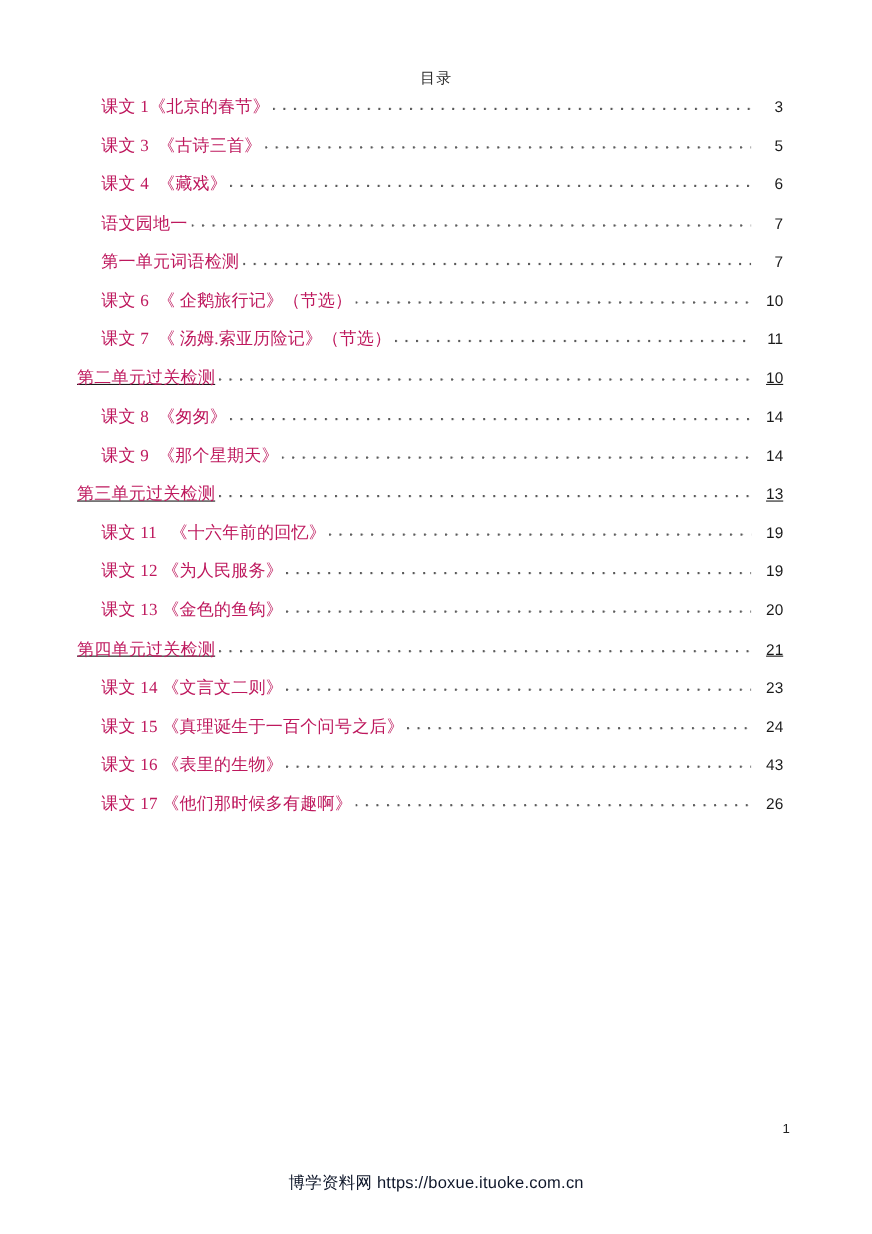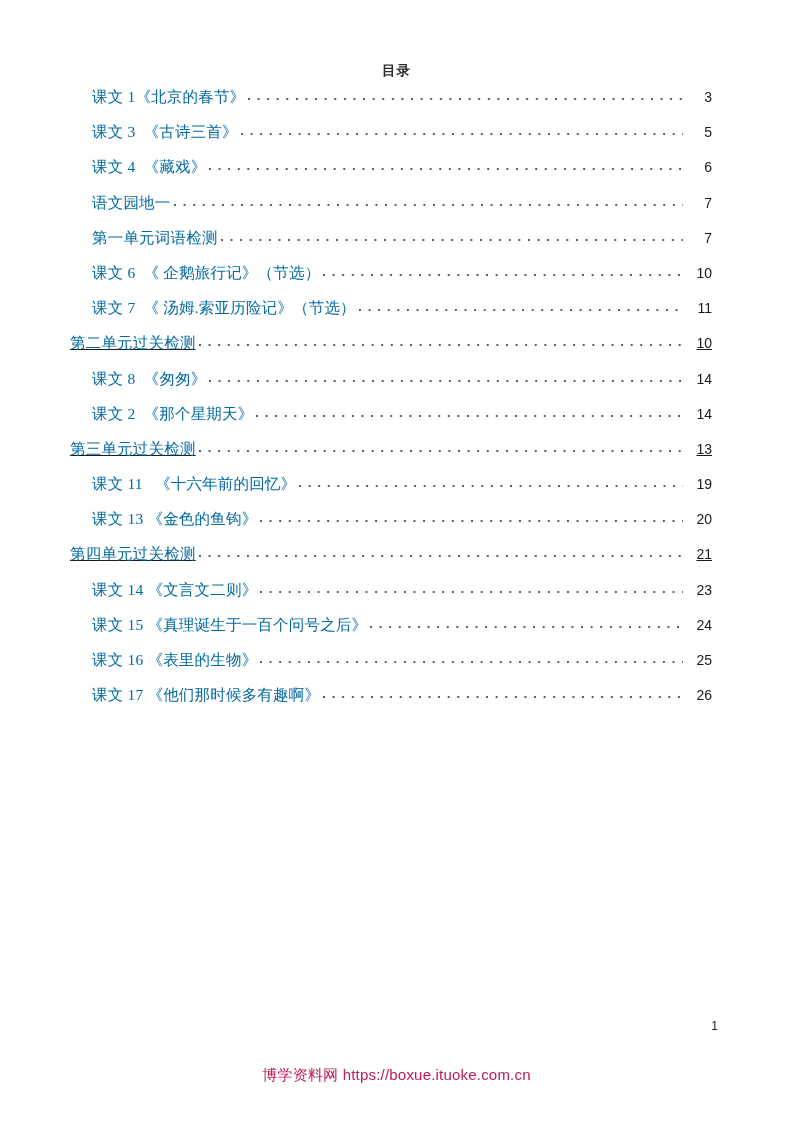--- a/index.html
+++ b/index.html
@@ -23,21 +23,21 @@
 
   
   .doc-title {
     position: absolute;
     top: 62px;
     left: 0;
     width: 793px;
     text-align: center;
     font-family: "Liberation Serif", "DejaVu Serif", serif;
     font-size: 13.5px;
-    font-weight: 700;
+    font-weight: 400;
     letter-spacing: 1px;
     color: #2b2b2b;
   }
 
   
   .toc {
     position: absolute;
     top: 88px;
     left: 70px;
     width: 642px;
@@ -54,21 +54,21 @@
   
   .toc-row.lvl-0 { padding-left: 0px; text-decoration: underline; }
   .toc-row.lvl-1 { padding-left: 22px; }
 
   .toc-label {
     flex: 0 0 auto;
     white-space: pre;
     font-family: "Liberation Serif", "DejaVu Serif", serif;
     font-size: 15.5px;
     font-weight: 400;
-    color: #0369a1;
+    color: #be185d;
     letter-spacing: 0.2px;
     line-height: 1;
   }
 
   .toc-dots {
     flex: 1 1 auto;
     position: relative;
     height: 14px;
     margin: 0 3px;
     overflow: hidden;
@@ -112,21 +112,21 @@
 
   
   .watermark {
     position: absolute;
     top: 1066px;
     left: 0;
     width: 793px;
     text-align: center;
     font-family: "Liberation Sans", "DejaVu Sans", sans-serif;
     font-size: 15px;
-    color: #be185d;
+    color: #0f172a;
     letter-spacing: 0.2px;
     white-space: nowrap;
   }
 </style>
 </head>
 <body>
 
 <div class="page">
 
   <div class="doc-title">目录</div>
@@ -171,35 +171,40 @@
         <span class="toc-label">第二单元过关检测</span>
         <span class="toc-dots"></span>
         <span class="toc-page">10</span>
       </div>
       <div class="toc-row lvl-1">
         <span class="toc-label">课文 8  《匆匆》</span>
         <span class="toc-dots"></span>
         <span class="toc-page">14</span>
       </div>
       <div class="toc-row lvl-1">
-        <span class="toc-label">课文 2  《那个星期天》</span>
+        <span class="toc-label">课文 9  《那个星期天》</span>
         <span class="toc-dots"></span>
         <span class="toc-page">14</span>
       </div>
       <div class="toc-row lvl-0">
         <span class="toc-label">第三单元过关检测</span>
         <span class="toc-dots"></span>
         <span class="toc-page">13</span>
       </div>
       <div class="toc-row lvl-1">
         <span class="toc-label">课文 11   《十六年前的回忆》</span>
         <span class="toc-dots"></span>
         <span class="toc-page">19</span>
       </div>
       <div class="toc-row lvl-1">
+        <span class="toc-label">课文 12 《为人民服务》</span>
+        <span class="toc-dots"></span>
+        <span class="toc-page">19</span>
+      </div>
+      <div class="toc-row lvl-1">
         <span class="toc-label">课文 13 《金色的鱼钩》</span>
         <span class="toc-dots"></span>
         <span class="toc-page">20</span>
       </div>
       <div class="toc-row lvl-0">
         <span class="toc-label">第四单元过关检测</span>
         <span class="toc-dots"></span>
         <span class="toc-page">21</span>
       </div>
       <div class="toc-row lvl-1">
@@ -208,21 +213,21 @@
         <span class="toc-page">23</span>
       </div>
       <div class="toc-row lvl-1">
         <span class="toc-label">课文 15 《真理诞生于一百个问号之后》</span>
         <span class="toc-dots"></span>
         <span class="toc-page">24</span>
       </div>
       <div class="toc-row lvl-1">
         <span class="toc-label">课文 16 《表里的生物》</span>
         <span class="toc-dots"></span>
-        <span class="toc-page">25</span>
+        <span class="toc-page">43</span>
       </div>
       <div class="toc-row lvl-1">
         <span class="toc-label">课文 17 《他们那时候多有趣啊》</span>
         <span class="toc-dots"></span>
         <span class="toc-page">26</span>
       </div>
     </div>
 
   <div class="footer-pageno">1</div>
 

